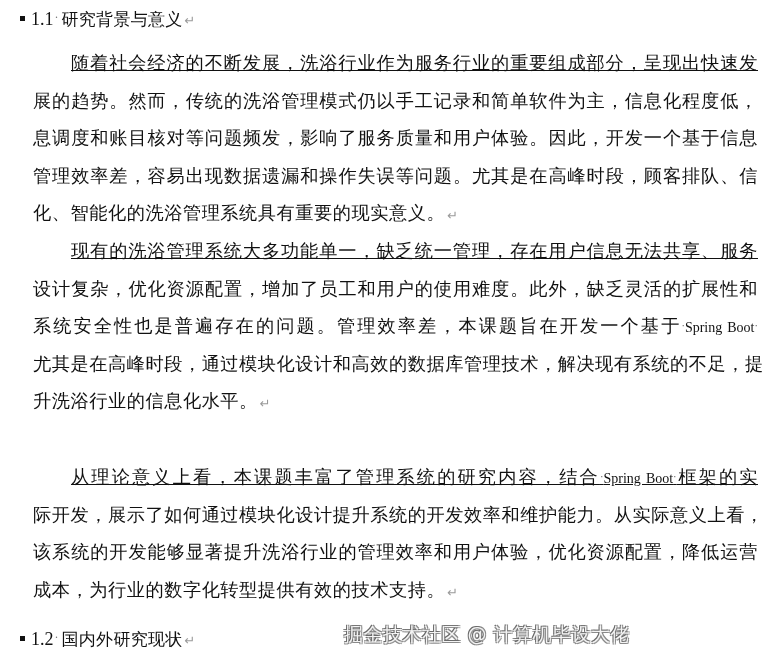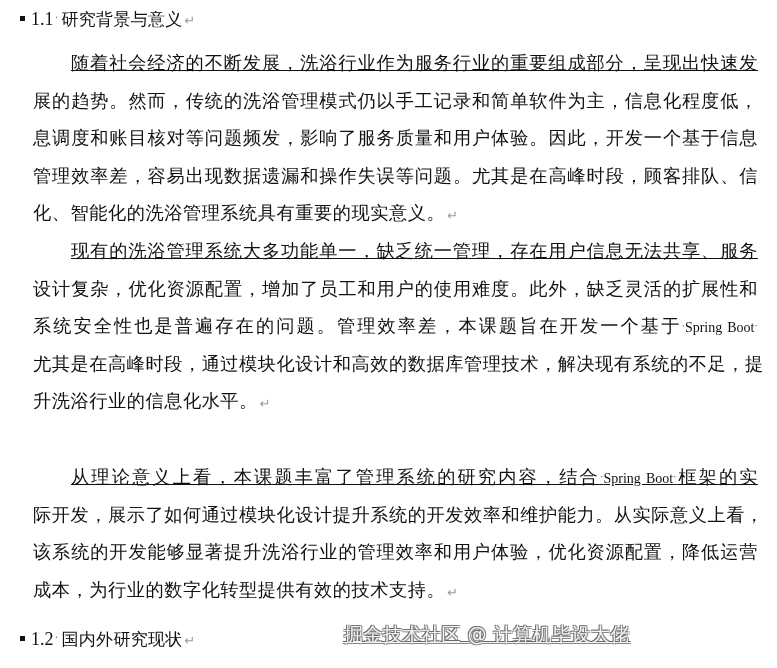--- a/index.html
+++ b/index.html
@@ -106,21 +106,20 @@
       font-family: "DejaVu Sans", sans-serif;
       font-size: 19px;
       color: #f4f4f4;
       letter-spacing: 0.5px;
       text-shadow:
         -1px -1px 0 #6a6a6a,
          1px -1px 0 #8a8a8a,
         -1px  1px 0 #8a8a8a,
          1px  1px 0 #9a9a9a;
       white-space: nowrap;
-      text-decoration: underline;
     }
   </style>
 </head>
 <body>
 
 <div class="page">
 
   <div class="heading" style="top:4px;">
     <span class="bullet"></span>
     <span class="num">1.1</span>

